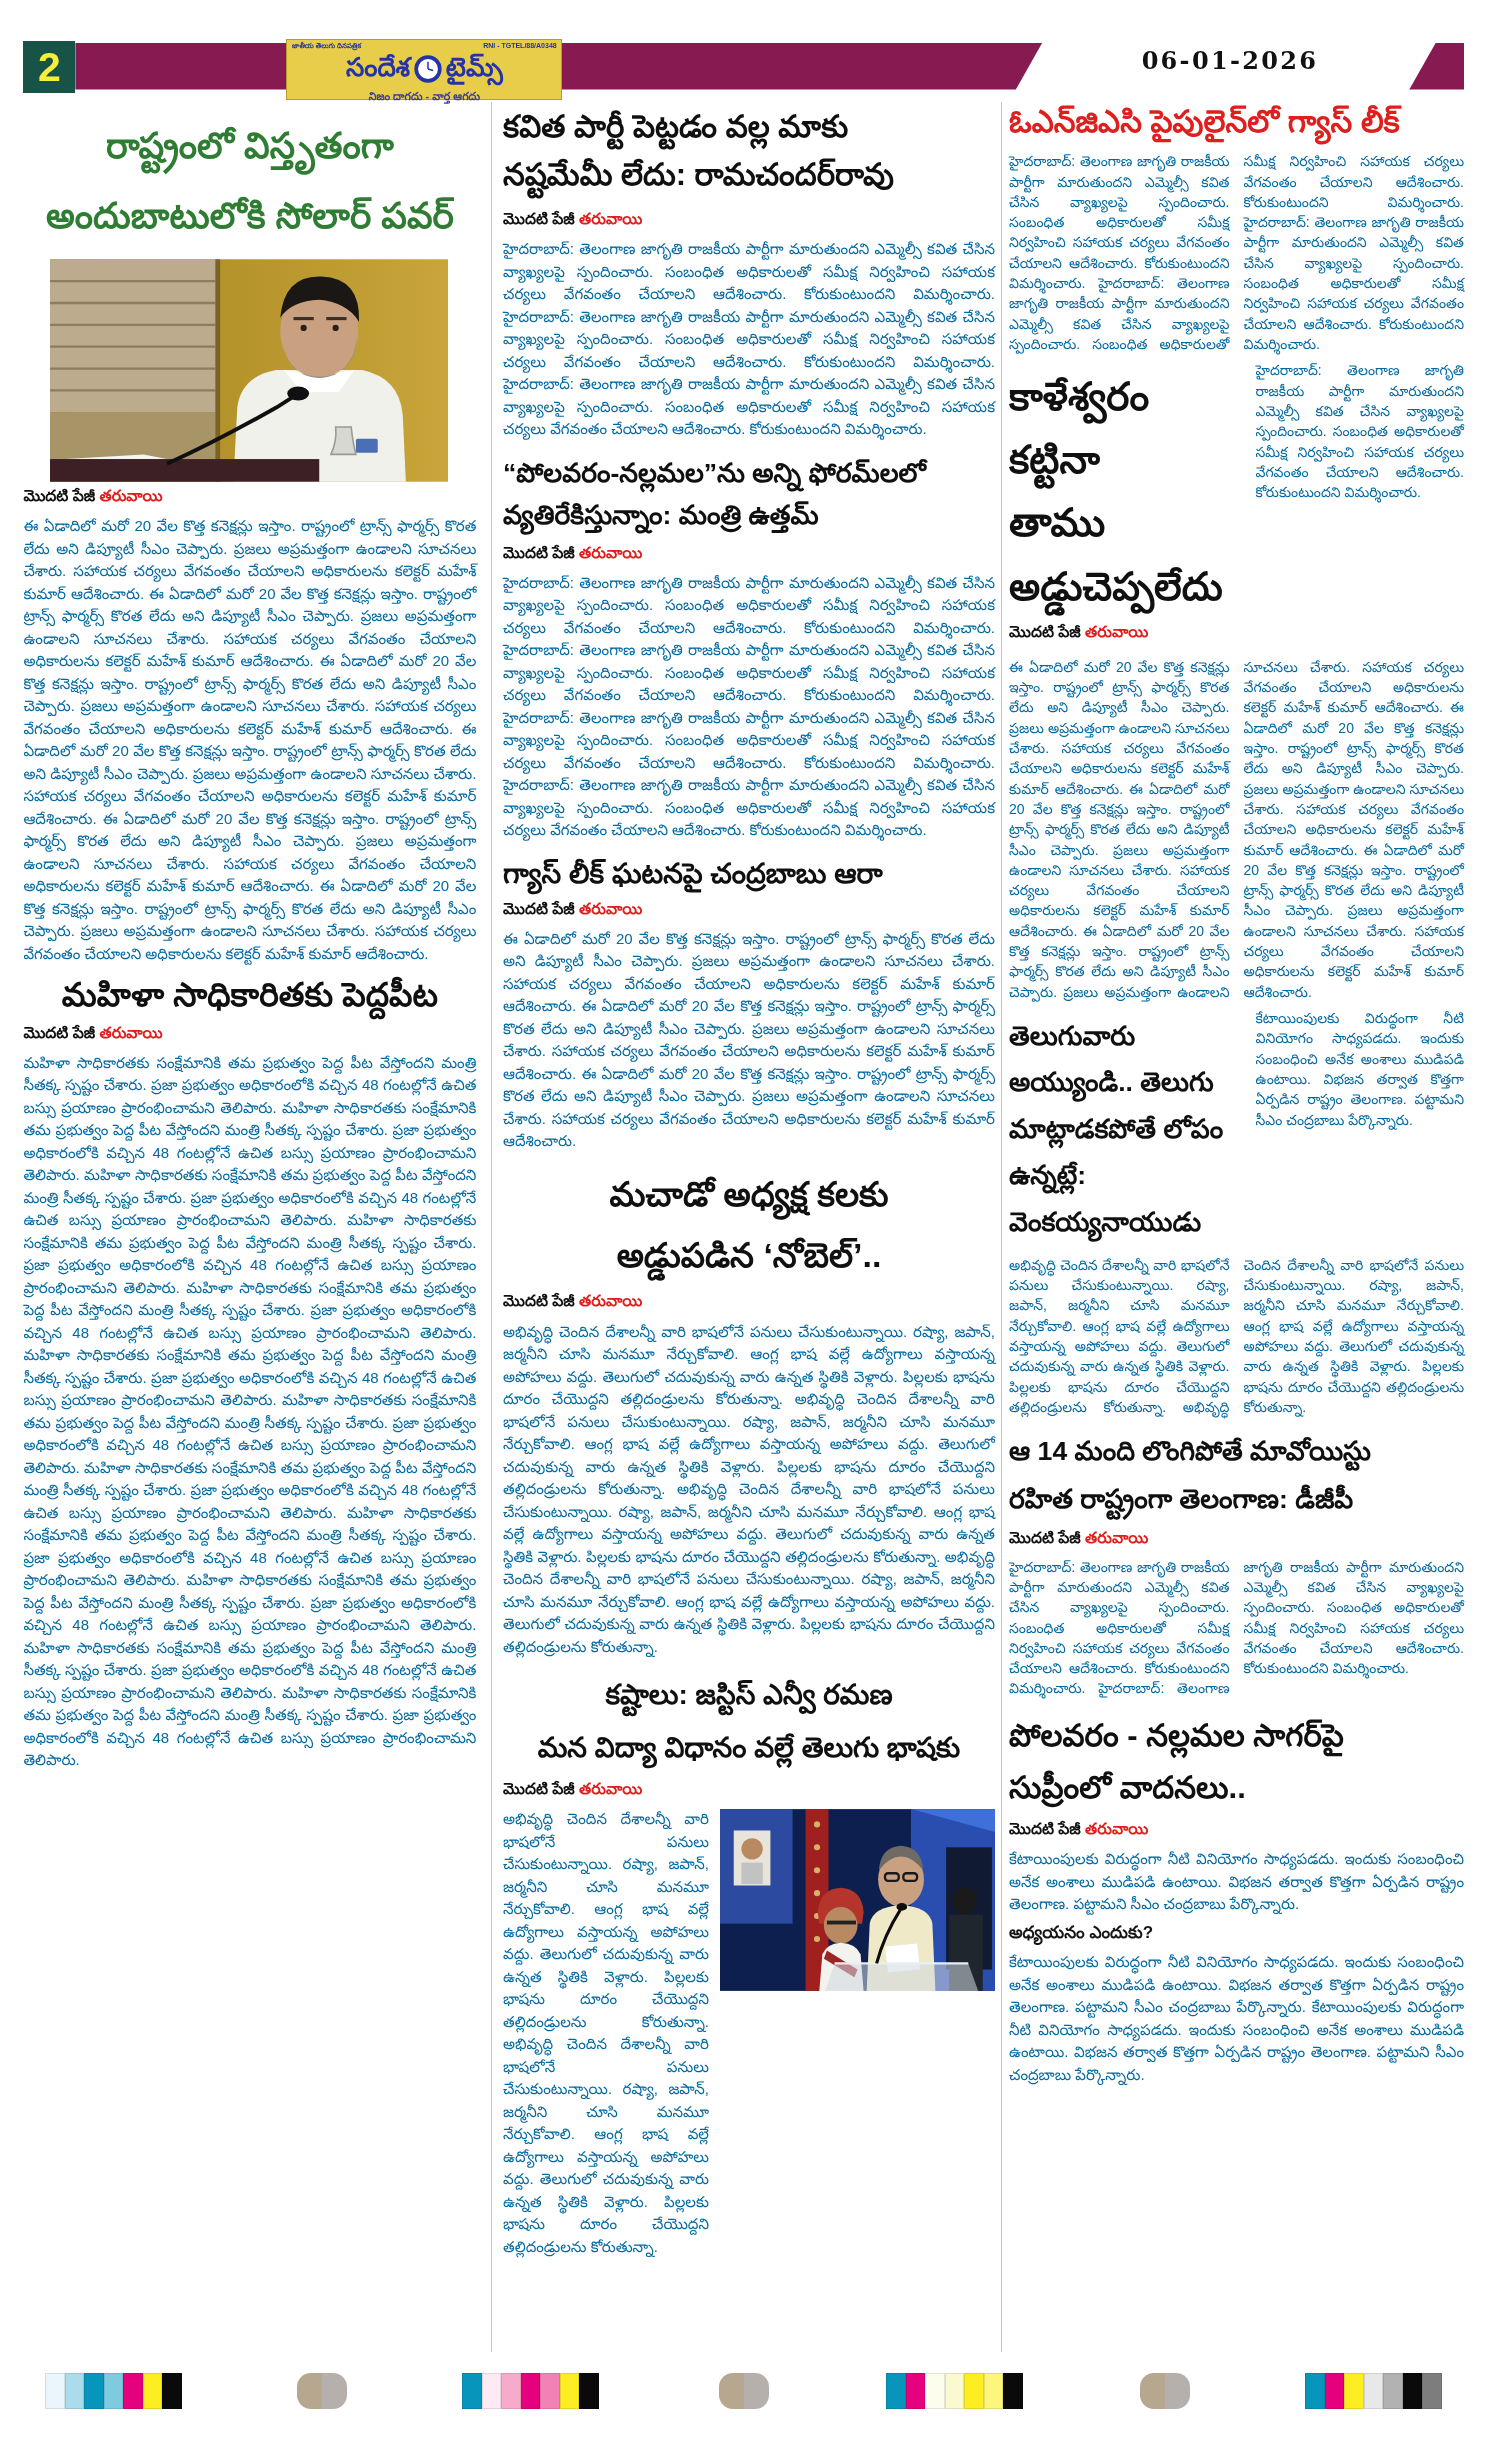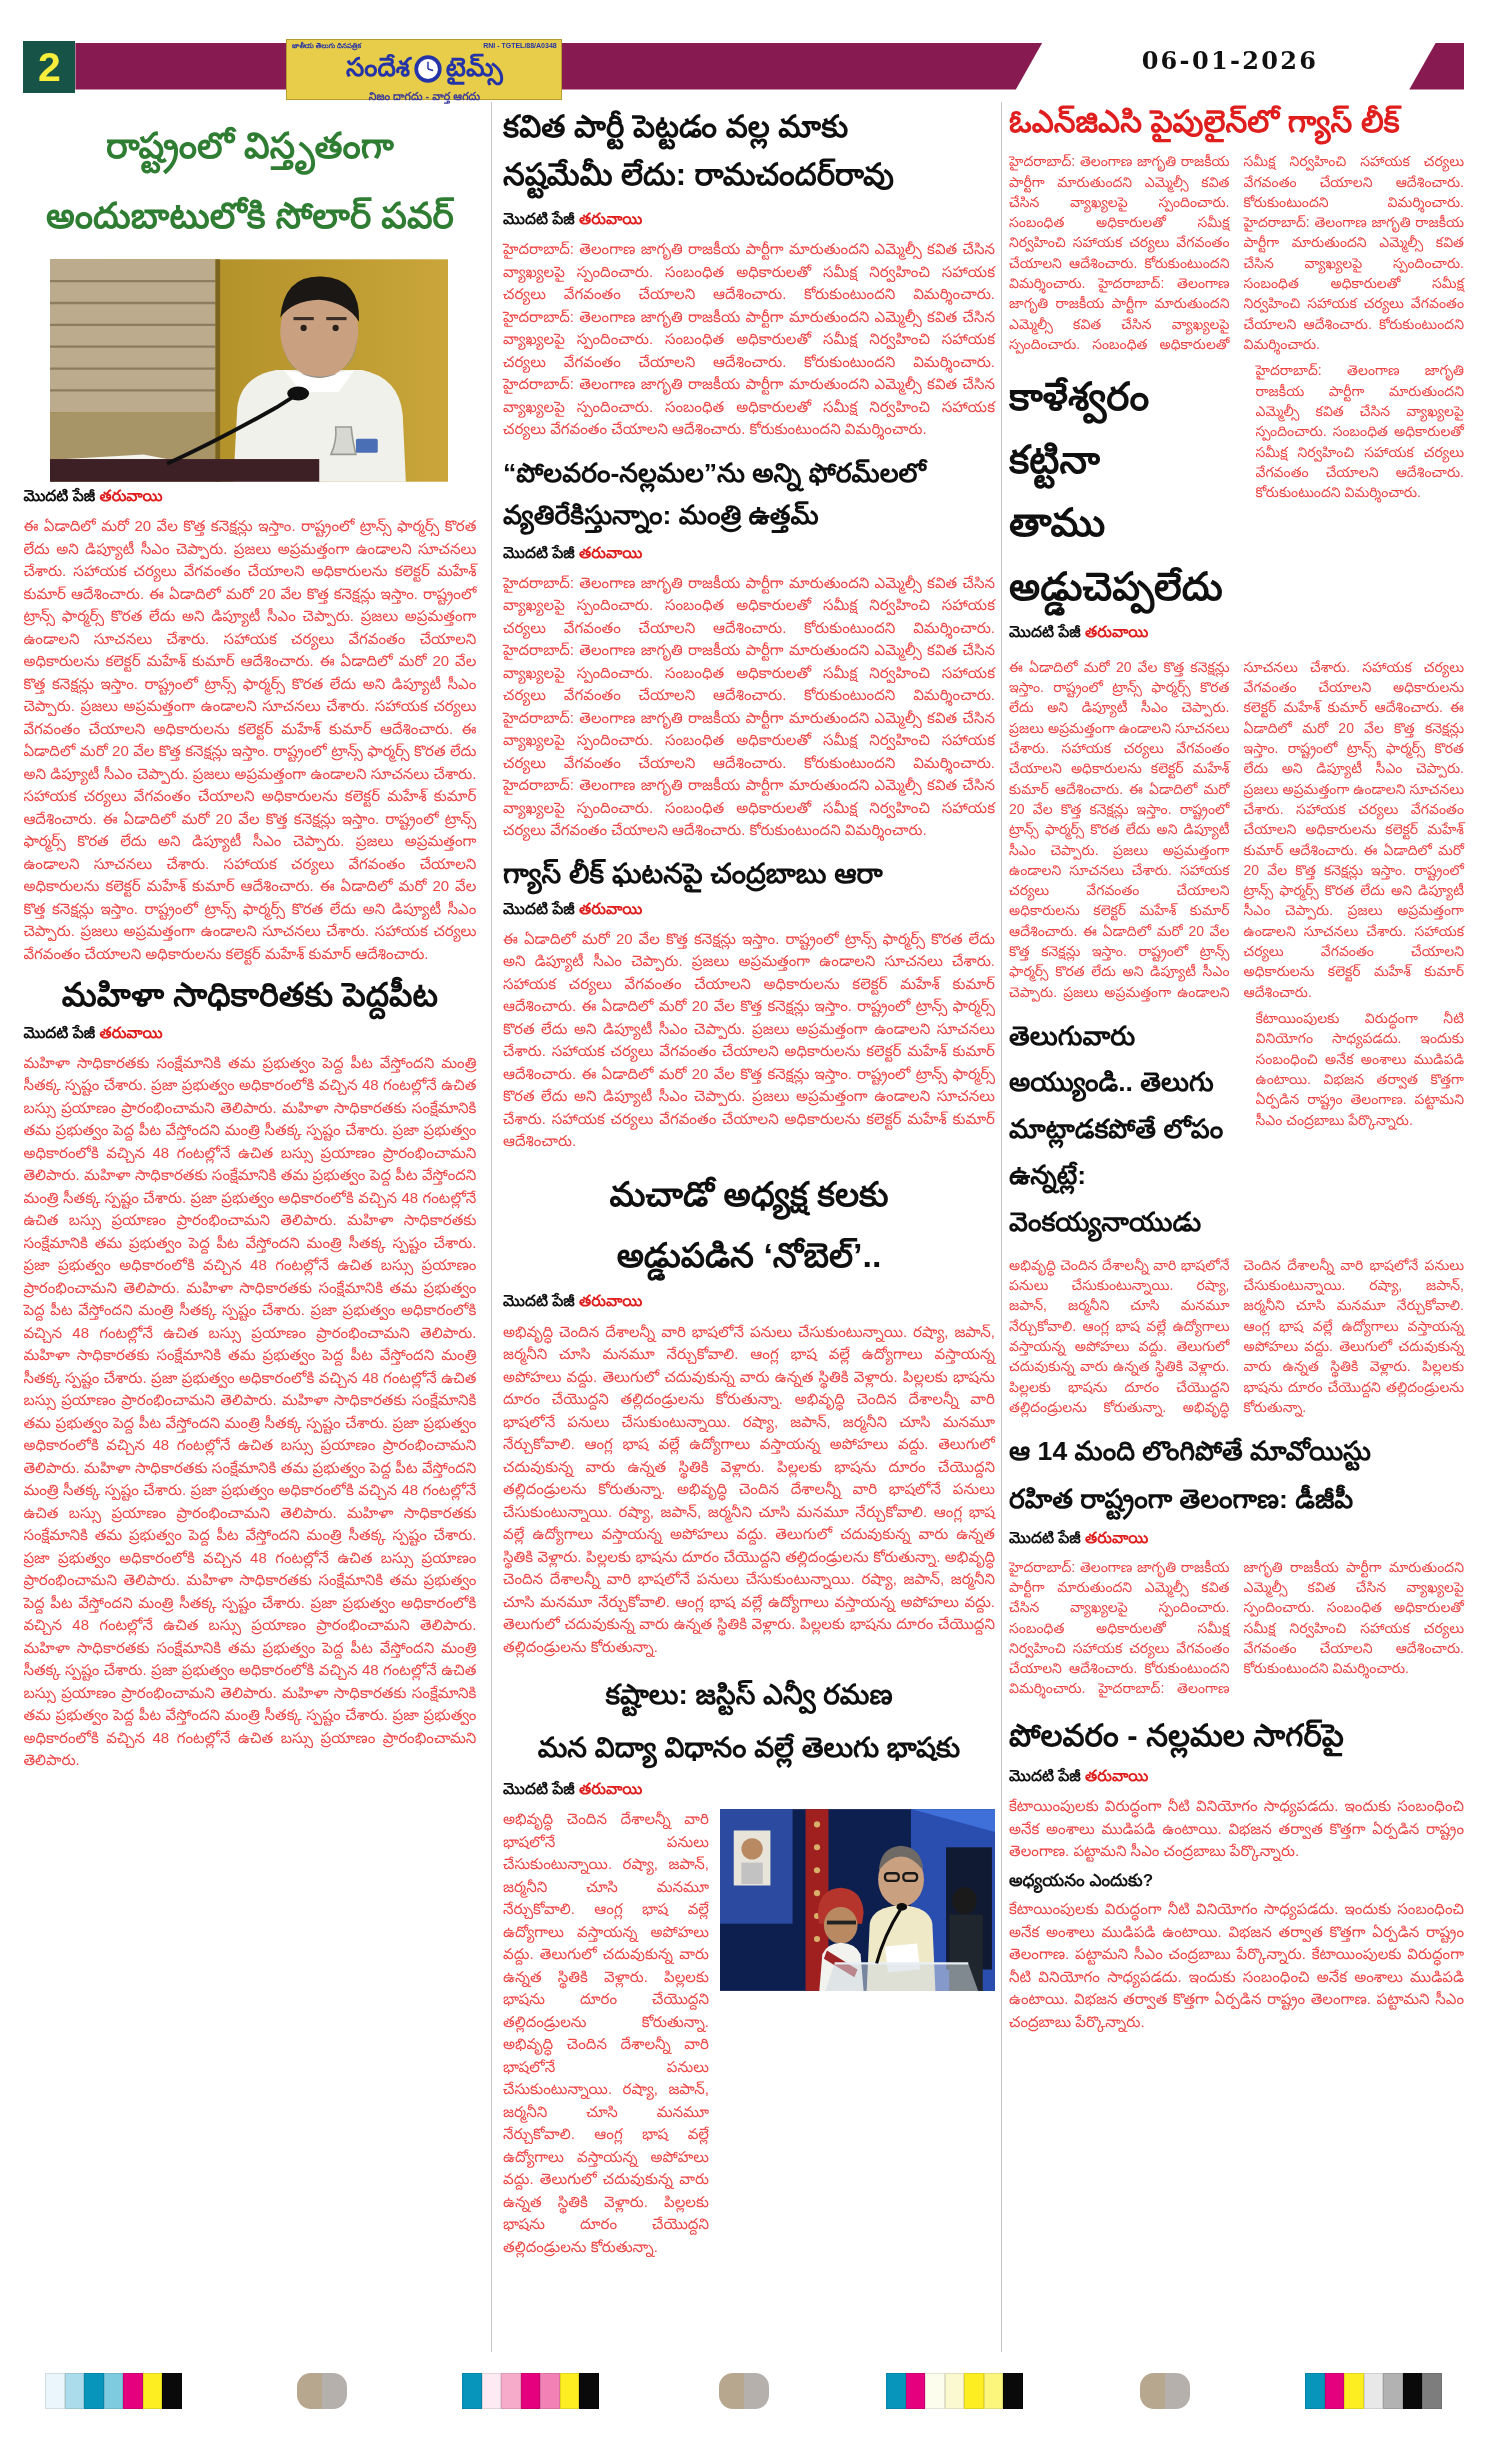--- a/index.html
+++ b/index.html
@@ -37,21 +37,21 @@
   .h-cbn{font-size:28px;line-height:1.4;margin:12.5px 0 6.2px;}
   .h-mach{font-size:34px;line-height:1.8;text-align:center;margin:11px 0 6.2px;}
   .h-venk{font-size:26.6px;line-height:1.75;margin:4.7px 0 3.1px;}
   .h-dgp{font-size:26.6px;line-height:1.8;margin:11px 0 4.7px;}
   .h-sup{font-size:31px;line-height:1.7;margin:11px 0 3.1px;}
   .h-edu{font-size:28px;line-height:1.9;text-align:center;margin:9.4px 0 6.2px;}
   .h-women{font-size:33px;line-height:1.3;text-align:center;margin:9.4px 0 6.2px;}
   .subhead{font-size:17px;font-weight:bold;margin:7.8px 0 4.7px;}
   .tag{font-size:15.6px;font-weight:bold;color:#111;margin:4.7px 0 6.2px;}
   .tag .red{color:#e01e1e;}
-  .body{font-size:15px;line-height:1.5;text-align:justify;color:#ef4444;}
+  .body{font-size:15px;line-height:1.5;text-align:justify;color:#0369a1;}
   .body.small{font-size:14px;line-height:1.45;}
   .two-col{column-count:2;column-gap:14px;}
   .half-grid{display:grid;grid-template-columns:234px 1fr;gap:12.5px;margin:6.2px 0;}
   .edu-row{display:flex;gap:11px;margin-top:3.1px;}
   .edu-row .txt{flex:1;}
   .photo{display:block;}
   .photo1-wrap{margin:7.8px 0 3.1px 27px;}
   
   #color-bars{position:absolute;left:0;top:2373px;width:1487px;height:37px;}
   .bar-group{position:absolute;top:0;display:flex;}
@@ -294,20 +294,21 @@
       <div class="tag">
         <span>మొదటి పేజీ</span>
         <span class="red">తరువాయి</span>
       </div>
       <div class="body small two-col">హైదరాబాద్: తెలంగాణ జాగృతి రాజకీయ పార్టీగా మారుతుందని ఎమ్మెల్సీ కవిత చేసిన వ్యాఖ్యలపై స్పందించారు. సంబంధిత అధికారులతో సమీక్ష నిర్వహించి సహాయక చర్యలు వేగవంతం చేయాలని ఆదేశించారు. కోరుకుంటుందని విమర్శించారు. హైదరాబాద్: తెలంగాణ జాగృతి రాజకీయ పార్టీగా మారుతుందని ఎమ్మెల్సీ కవిత చేసిన వ్యాఖ్యలపై స్పందించారు. సంబంధిత అధికారులతో సమీక్ష నిర్వహించి సహాయక చర్యలు వేగవంతం చేయాలని ఆదేశించారు. కోరుకుంటుందని విమర్శించారు.</div>
     </div>
 
     <div class="story">
       <div class="hl h-sup">
         <div>పోలవరం - నల్లమల సాగర్‌పై</div>
+        <div>సుప్రీంలో వాదనలు..</div>
       </div>
       <div class="tag">
         <span>మొదటి పేజీ</span>
         <span class="red">తరువాయి</span>
       </div>
       <div class="body">కేటాయింపులకు విరుద్ధంగా నీటి వినియోగం సాధ్యపడదు. ఇందుకు సంబంధించి అనేక అంశాలు ముడిపడి ఉంటాయి. విభజన తర్వాత కొత్తగా ఏర్పడిన రాష్ట్రం తెలంగాణ. పట్టామని సీఎం చంద్రబాబు పేర్కొన్నారు.</div>
       <div class="subhead">అధ్యయనం ఎందుకు?</div>
       <div class="body">కేటాయింపులకు విరుద్ధంగా నీటి వినియోగం సాధ్యపడదు. ఇందుకు సంబంధించి అనేక అంశాలు ముడిపడి ఉంటాయి. విభజన తర్వాత కొత్తగా ఏర్పడిన రాష్ట్రం తెలంగాణ. పట్టామని సీఎం చంద్రబాబు పేర్కొన్నారు. కేటాయింపులకు విరుద్ధంగా నీటి వినియోగం సాధ్యపడదు. ఇందుకు సంబంధించి అనేక అంశాలు ముడిపడి ఉంటాయి. విభజన తర్వాత కొత్తగా ఏర్పడిన రాష్ట్రం తెలంగాణ. పట్టామని సీఎం చంద్రబాబు పేర్కొన్నారు.</div>
     </div>
   </div>

